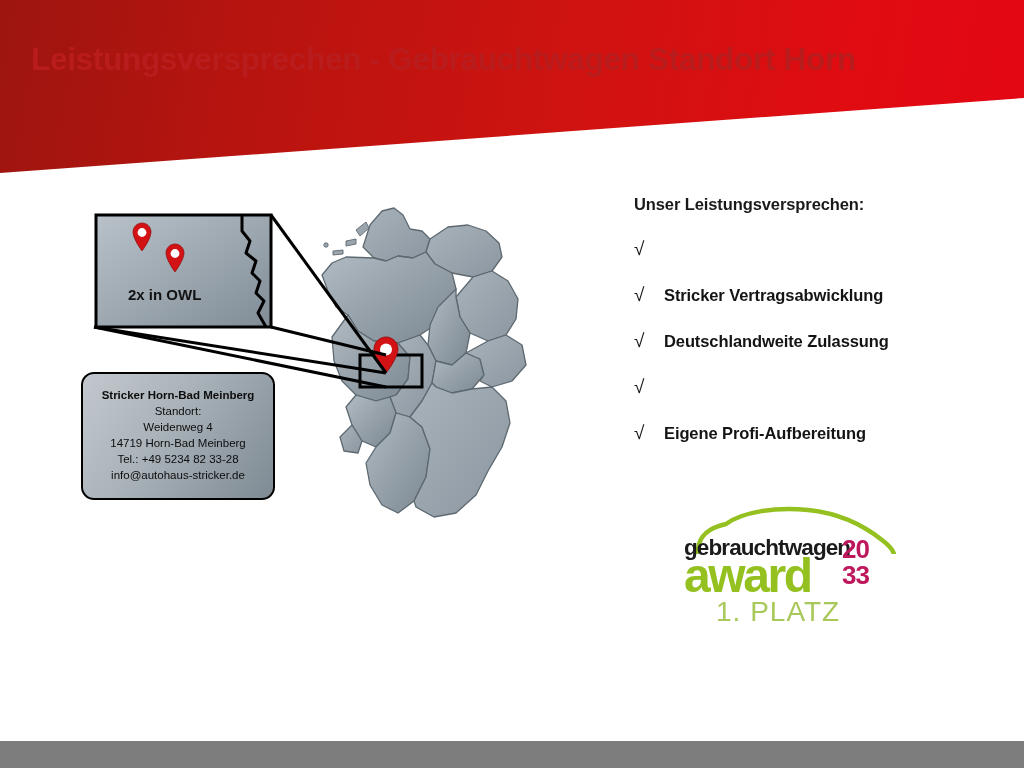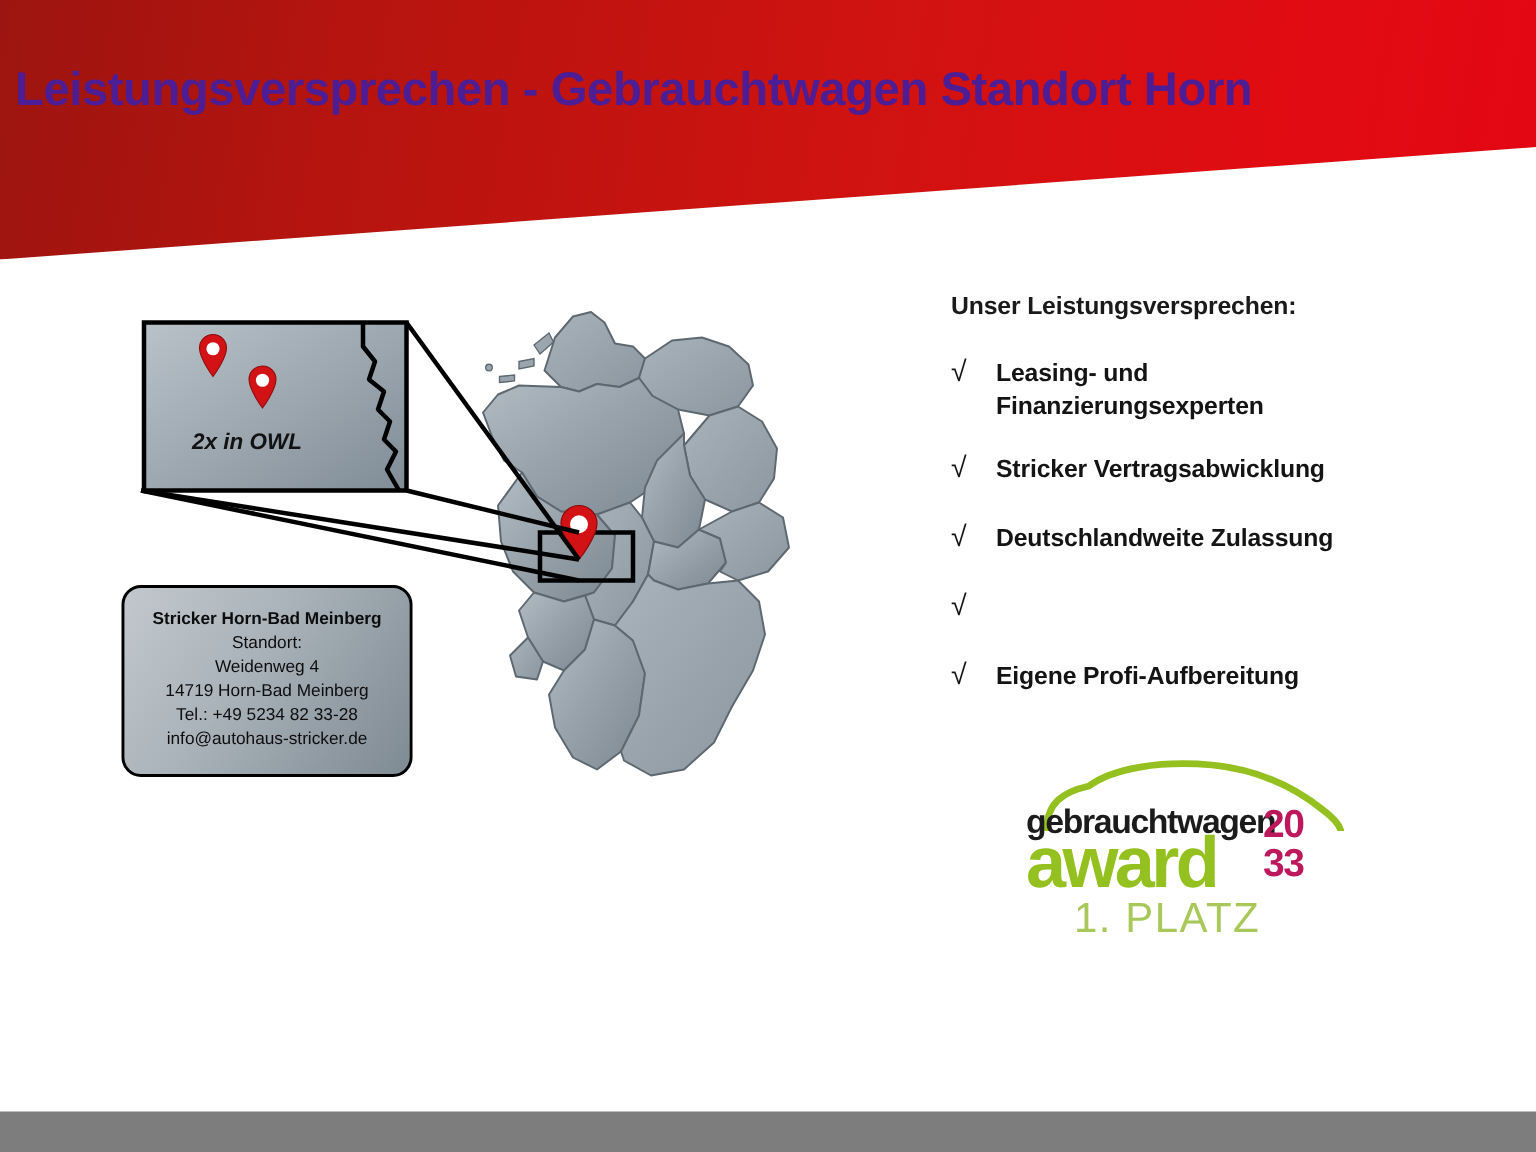--- a/index.html
+++ b/index.html
@@ -19,24 +19,24 @@
   #header-banner {
     position: absolute;
     left: 0; top: 0;
     width: 1024px; height: 180px;
     background: linear-gradient(100deg, #9d1510 0%, #b5140f 22%, #cf1310 55%, #e00c12 82%, #e30613 100%);
     -webkit-clip-path: polygon(0 0, 1024px 0, 1024px 98px, 0 173px);
     clip-path: polygon(0 0, 1024px 0, 1024px 98px, 0 173px);
   }
   #page-title {
     position: absolute;
-    left: 10px; top: 41px;
+    left: 31px; top: 41px;
     font-size: 31.5px;
     font-weight: bold;
-    color: #4c1d95;
+    color: #b91c1c;
     letter-spacing: -0.3px;
     white-space: nowrap;
   }
 
   
   #promise-block { position: absolute; left: 634px; top: 180px; width: 390px; margin-top: 15px; }
   #promise-heading {
     font-size: 16.5px; font-weight: bold; color: #1a1a1a;
     letter-spacing: -0.1px;
   }
@@ -59,26 +59,26 @@
 
   
   #germany-map { position: absolute; left: 270px; top: 195px; width: 300px; height: 430px; }
   #germany-map svg { display: block; width: 300px; height: 430px; }
 
   
   #inset-callout { position: absolute; left: 90px; top: 205px; width: 300px; height: 185px; }
   #inset-callout svg { display: block; width: 300px; height: 185px; }
   #inset-label {
     position: absolute; left: 128px; top: 286px;
-    font-size: 15px; font-weight: bold; color: #121212; font-style: italic;
+    font-size: 15px; font-weight: bold; color: #121212;
   }
 
   
   #contact-box {
-    position: absolute; left: 81px; top: 390px;
+    position: absolute; left: 81px; top: 372px;
     width: 194px; height: 128px;
     border: 2.5px solid #000000;
     border-radius: 13px;
     background: linear-gradient(125deg, #c2c8cd 0%, #aab3ba 42%, #8e99a1 78%, #7f8b94 100%);
     display: flex; flex-direction: column;
     align-items: center; justify-content: center;
     padding: 4px 3px;
   }
   #contact-name {
     font-size: 11.5px; font-weight: bold; color: #0d0d0d;
@@ -230,22 +230,20 @@
     <div class="contact-line">14719 Horn-Bad Meinberg</div>
     <div class="contact-line">Tel.: +49 5234 82 33-28</div>
     <div class="contact-line">info@autohaus-stricker.de</div>
   </div>
 
   <div id="promise-block">
     <div id="promise-heading">Unser Leistungsversprechen:</div>
     <ul id="promise-list">
       <li class="promise-item">
         <span class="check-icon">√</span>
-        <span class="promise-text">Leasing- und
-Finanzierungsexperten</span>
       </li>
       <li class="promise-item">
         <span class="check-icon">√</span>
         <span class="promise-text">Stricker Vertragsabwicklung</span>
       </li>
       <li class="promise-item">
         <span class="check-icon">√</span>
         <span class="promise-text">Deutschlandweite Zulassung</span>
       </li>
       <li class="promise-item">

